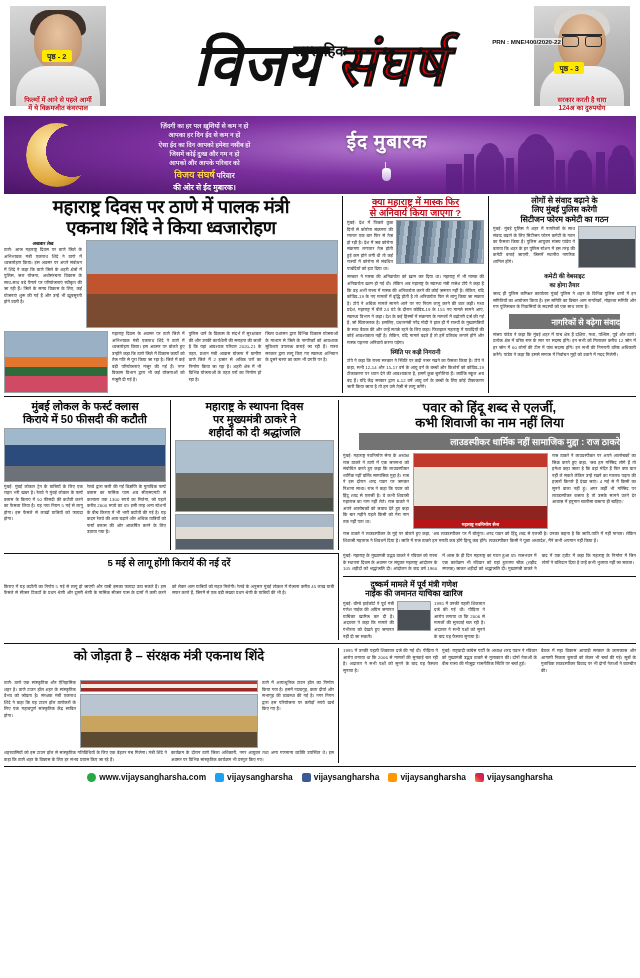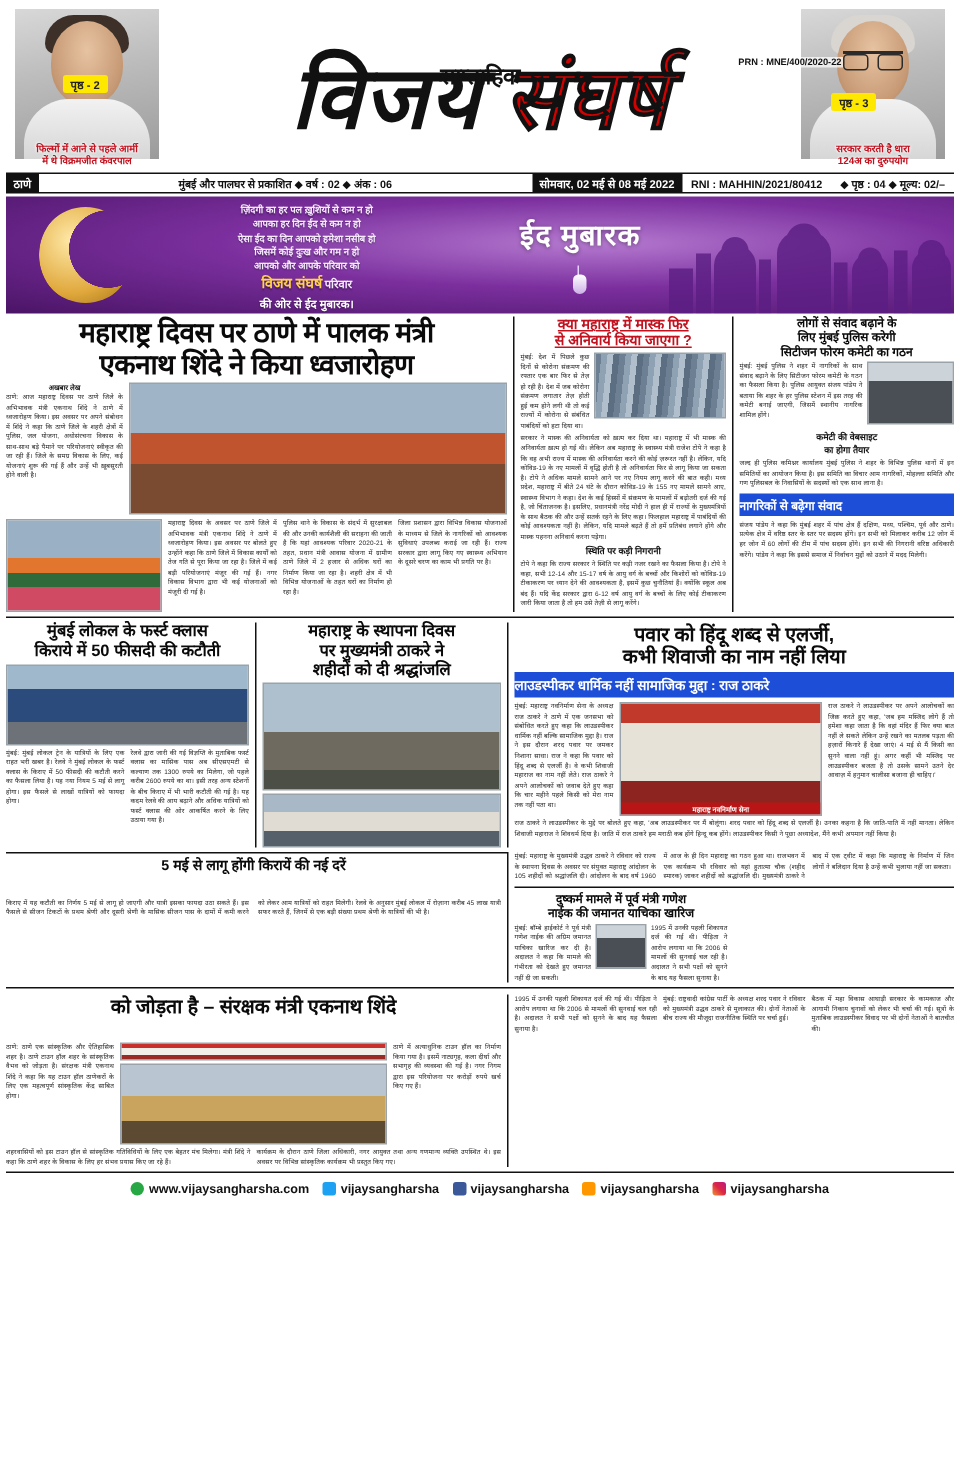--- a/index.html
+++ b/index.html
@@ -123,22 +123,22 @@
 
   
   .hl { font-family:"Liberation Sans", sans-serif; font-weight:bold; color:#0a0a0a; text-align:center; }
   .rule-t { border-top:1.4px solid #111; }
   .vrule { border-left:1px solid #111; }
   .body-txt {
     font-size:4.3px; line-height:1.52; color:#2a2a2a; text-align:justify;
     font-family:"Liberation Sans",sans-serif; letter-spacing:.1px;
   }
   .subhead-red {
-    background:#1d4ed8; color:#fff; font-weight:bold; text-align:left;
-    font-size:8px; padding:2px 0; margin:3px 0;
+    background:#737373; color:#fff; font-weight:bold; text-align:right;
+    font-size:8px; padding:2px 0; margin:3px 16px;
   }
   .subhead-plain { font-weight:bold; text-align:center; font-size:6px; color:#111; margin:2px 0; }
   .byline { font-size:4.6px; font-weight:bold; text-align:center; color:#111; margin-bottom:1px; }
 
   .photo {
     position:relative; overflow:hidden; background:#cfd6dc;
     border:0.5px solid #9aa3aa;
   }
   .photo .cap {
     position:absolute; bottom:0; left:0; right:0; background:rgba(190,20,20,.88);
@@ -222,27 +222,20 @@
     <div class="mast-title">
       <div class="mast-kicker">साप्ताहिक</div>
       <div class="mast-main">
         <span class="b">विजय</span>
         <span>संघर्ष</span>
       </div>
     </div>
     <div class="prn">PRN : MNE/400/2020-22</div>
   </div>
 
-  <div class="infobar">
-    <div class="ib-black">ठाणे</div>
-    <div class="ib-white ib-grow" style="justify-content:center">मुंबई और पालघर से प्रकाशित  ◆  वर्ष : 02  ◆  अंक : 06</div>
-    <div class="ib-black">सोमवार, 02 मई से 08 मई 2022</div>
-    <div class="ib-white" style="flex:0 0 auto">RNI : MAHHIN/2021/80412</div>
-    <div class="ib-white" style="flex:0 0 auto">◆ पृष्ठ : 04 ◆ मूल्य: 02/–</div>
-  </div>
 
   <div class="eid">
     <div class="moon"></div>
 
     <div class="eid-verse">
       <div>ज़िंदगी का हर पल ख़ुशियों से कम न हो</div>
       <div>आपका हर दिन ईद से कम न हो</div>
       <div>ऐसा ईद का दिन आपको हमेशा नसीब हो</div>
       <div>जिसमें कोई दुःख और गम न हो</div>
       <div>आपको और आपके परिवार को</div>

